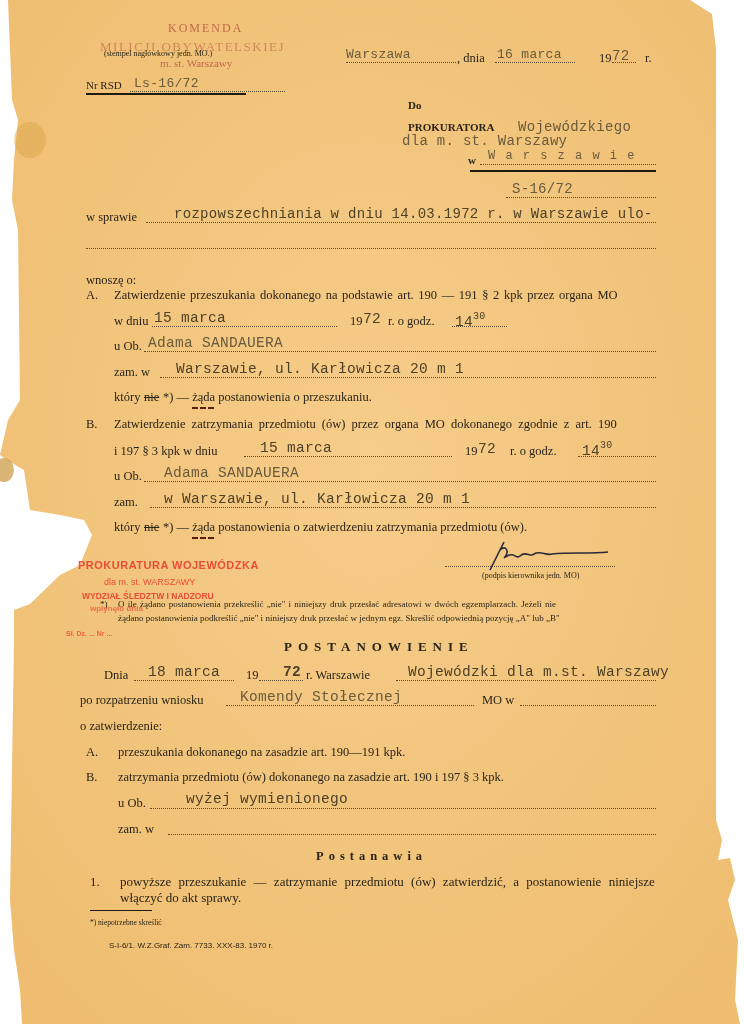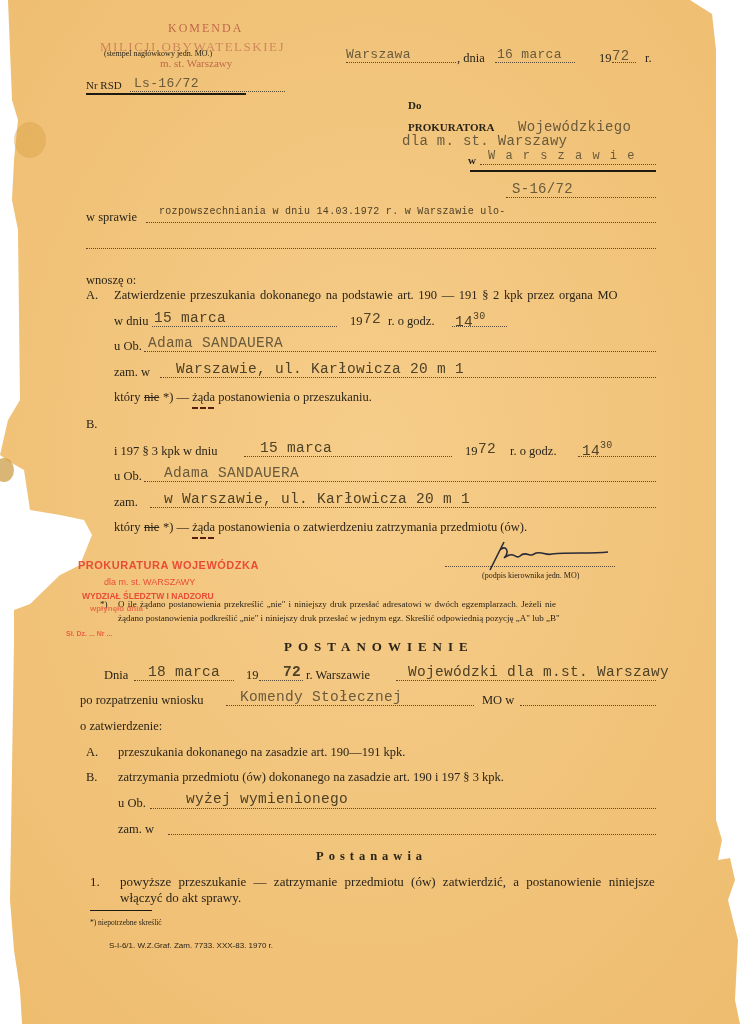--- a/index.html
+++ b/index.html
@@ -63,21 +63,21 @@
   <div class="tw" style="left:402px;top:134px;font-size:14px;">dla m. st. Warszawy</div>
   <div class="t b" style="left:468px;top:155px;font-size:11px;">w</div>
   <div class="tw" style="left:488px;top:150px;font-size:12px;letter-spacing:1.5px;">W a r s z a w i e</div>
   <div class="dots" style="left:480px;top:164px;width:176px;"></div>
   <div class="rule" style="left:470px;top:170px;width:186px;"></div>
 
   <div class="tw" style="left:512px;top:182px;font-size:14px;">S-16/72</div>
   <div class="dots" style="left:506px;top:197px;width:150px;"></div>
 
   <div class="t" style="left:86px;top:211px;">w sprawie</div>
-  <div class="tw dark" style="left:159px;top:207px;font-size:10px;">rozpowszechniania w dniu 14.03.1972 r. w Warszawie ulo-</div>
+  <div class="tw dark" style="left:174px;top:207px;font-size:14px;">rozpowszechniania w dniu 14.03.1972 r. w Warszawie ulo-</div>
   <div class="dots" style="left:146px;top:222px;width:510px;"></div>
   <div class="dots" style="left:86px;top:248px;width:570px;"></div>
   <div class="t" style="left:86px;top:262px;margin-top:12px;">wnoszę o:</div>
 
   <div class="t" style="left:86px;top:289px;">A.</div>
   <div class="t" style="left:114px;top:289px;word-spacing:1.5px;">Zatwierdzenie przeszukania dokonanego na podstawie art. 190 — 191 § 2 kpk przez organa MO</div>
 
   <div class="t" style="left:114px;top:315px;">w dniu</div>
   <div class="tw dark" style="left:154px;top:311px;">15 marca</div>
   <div class="dots" style="left:152px;top:326px;width:185px;"></div>
@@ -94,20 +94,21 @@
   <div class="t" style="left:114px;top:366px;">zam. w</div>
   <div class="tw dark" style="left:176px;top:362px;">Warszawie, ul. Karłowicza 20 m 1</div>
   <div class="dots" style="left:160px;top:377px;width:496px;"></div>
 
   <div class="t" style="left:114px;top:391px;">który</div>
   <div class="t strike" style="left:144px;top:391px;">nie</div>
   <div class="t" style="left:163px;top:391px;">*) — żąda postanowienia o przeszukaniu.</div>
   <div class="under" style="left:192px;top:407px;width:22px;"></div>
 
   <div class="t" style="left:86px;top:418px;">B.</div>
+  <div class="t" style="left:114px;top:418px;word-spacing:3px;">Zatwierdzenie zatrzymania przedmiotu (ów) przez organa MO dokonanego zgodnie z art. 190</div>
 
   <div class="t" style="left:114px;top:445px;">i 197 § 3 kpk w dniu</div>
   <div class="tw dark" style="left:260px;top:441px;">15 marca</div>
   <div class="dots" style="left:244px;top:456px;width:208px;"></div>
   <div class="t" style="left:465px;top:445px;">19</div>
   <div class="tw dark" style="left:478px;top:442px;">72</div>
   <div class="t" style="left:510px;top:445px;">r. o godz.</div>
   <div class="tw dark" style="left:582px;top:441px;"><span>14</span><span class="sup">30</span></div>
   <div class="dots" style="left:578px;top:456px;width:78px;"></div>
 

